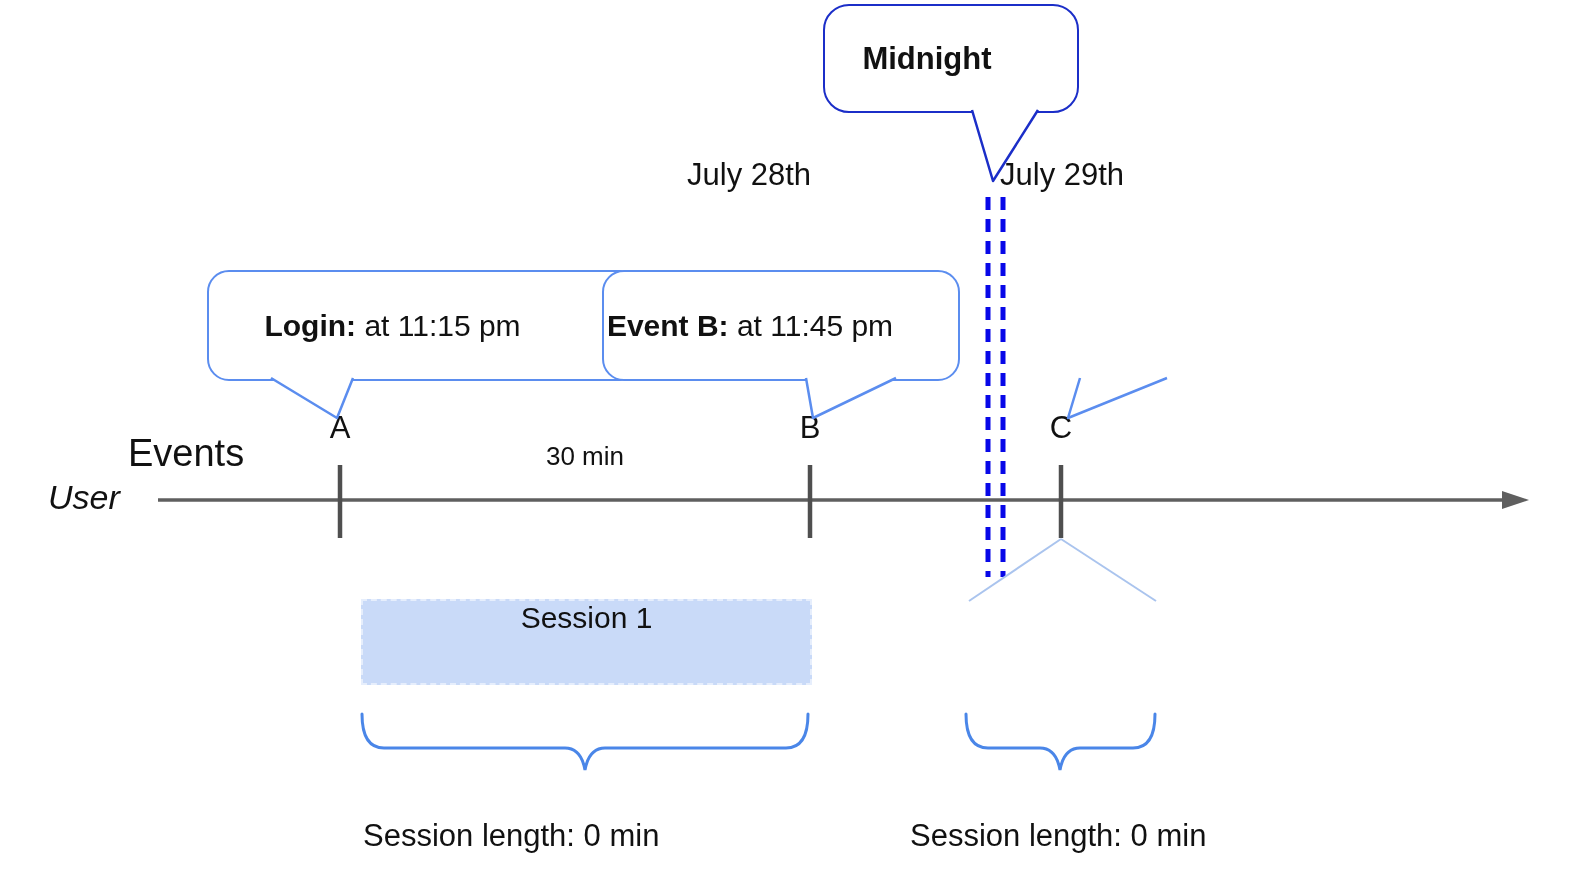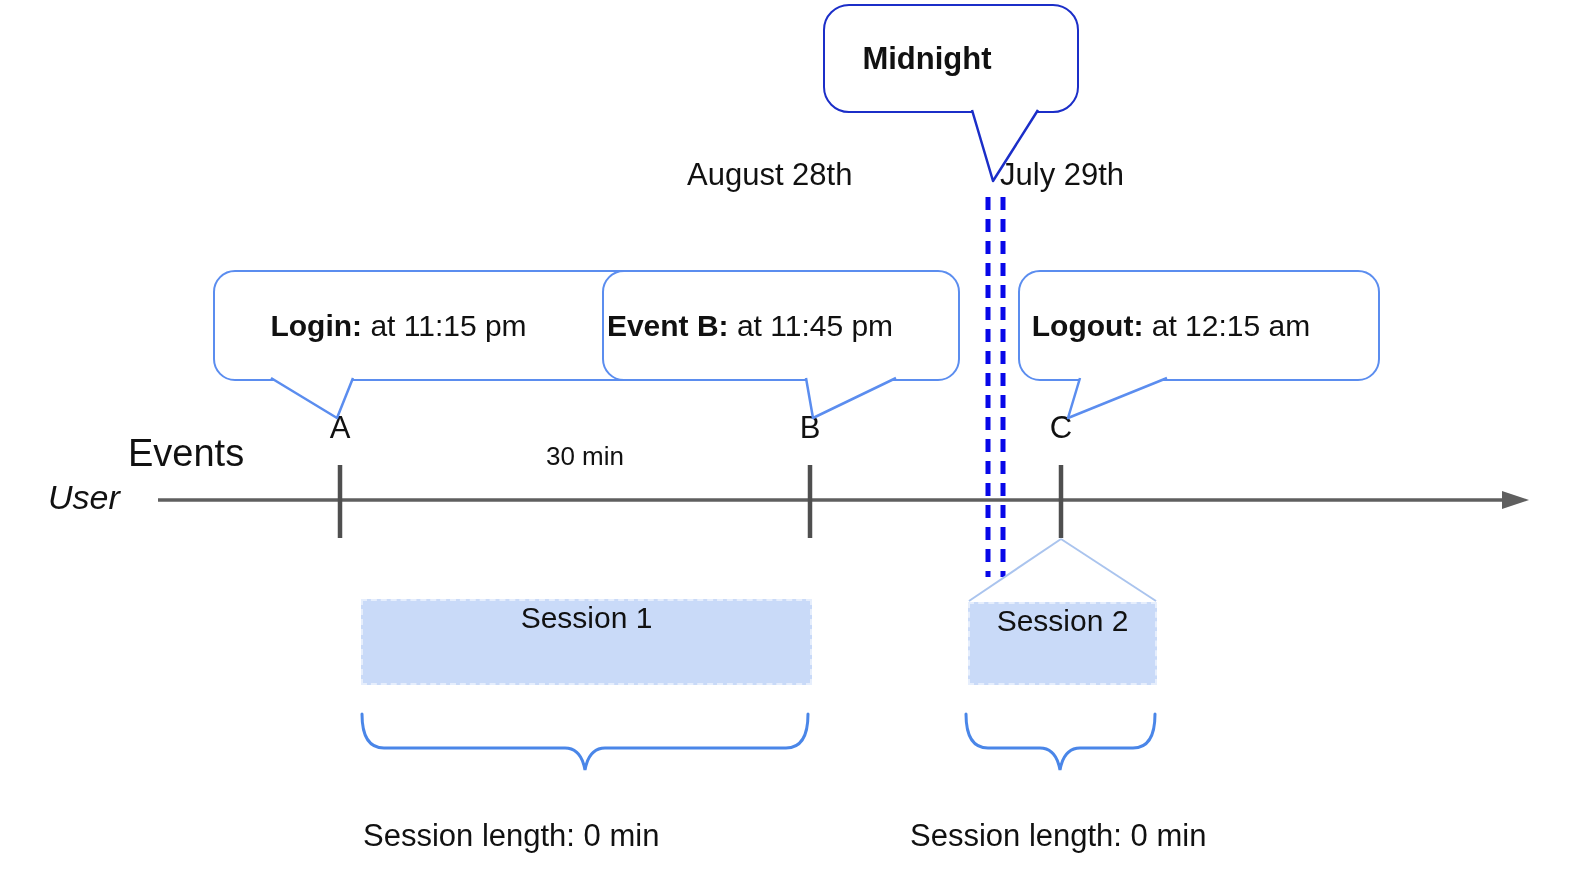--- a/index.html
+++ b/index.html
@@ -25,21 +25,21 @@
     position:absolute;background:#fff;border:2.5px solid var(--callout-border);
     border-radius:22px;display:flex;align-items:center;justify-content:center;
     font-size:30px;z-index:2;white-space:nowrap;
   }
   .callout .bold{font-weight:bold;}
   .callout.midnight{
     border-color:var(--midnight-border);border-width:2.5px;border-radius:26px;
     font-weight:bold;font-size:31px;
   }
   #midnight-callout{left:823px;top:4px;width:256px;height:109px;padding-right:48px;}
-  #login-callout  {left:213px;top:270px;width:435px;height:111px;padding-right:64px;}
+  #login-callout  {left:207px;top:270px;width:435px;height:111px;padding-right:64px;}
   #eventb-callout {left:602px;top:270px;width:358px;height:111px;padding-right:62px;}
   #logout-callout {left:1018px;top:270px;width:362px;height:111px;padding-right:56px;}
 
   .plain-label{position:absolute;z-index:3;white-space:nowrap;}
   #date-left {left:687px;top:157px;font-size:31px;}
   #date-right{left:1000px;top:157px;font-size:31px;}
   #events-label{left:128px;top:411px;font-size:38px;margin-top:21px;}
   #user-label{left:48px;top:478px;font-size:34px;font-style:italic;}
   #interval-label{left:585px;top:441px;font-size:26px;transform:translateX(-50%);}
   .marker{position:absolute;top:410px;font-size:31px;transform:translateX(-50%);z-index:3;}
@@ -80,39 +80,33 @@
   </div>
 
   <div class="callout" id="login-callout">
     <span><span class="bold">Login:</span><span> at 11:15 pm</span></span>
   </div>
 
   <div class="callout" id="eventb-callout">
     <span><span class="bold">Event B:</span><span> at 11:45 pm</span></span>
   </div>
 
-  <div class="callout" id="logout-callout">
-    <span><span class="bold">Logout:</span><span> at 12:15 am</span></span>
-  </div>
 
-  <div class="plain-label" id="date-left">August 28th</div>
+  <div class="plain-label" id="date-left">July 28th</div>
   <div class="plain-label" id="date-right">July 29th</div>
 
   <div class="plain-label" id="events-label">Events</div>
   <div class="plain-label" id="user-label">User</div>
   <div class="plain-label" id="interval-label">30 min</div>
   <div class="marker" id="marker-a">A</div>
   <div class="marker" id="marker-b">B</div>
   <div class="marker" id="marker-c">C</div>
 
   <div class="session-bar" id="session1-bar">
     <span>Session 1</span>
-  </div>
-  <div class="session-bar" id="session2-bar">
-    <span>Session 2</span>
   </div>
 
   <div class="length-label" id="session1-length">Session length: 0 min</div>
   <div class="length-label" id="session2-length">Session length: 0 min</div>
 
   <svg class="lines-layer" viewBox="0 0 1596 870">
 
     <line class="dash" x1="988" y1="197" x2="988" y2="577"></line>
     <line class="dash" x1="1003" y1="197" x2="1003" y2="577"></line>
 

